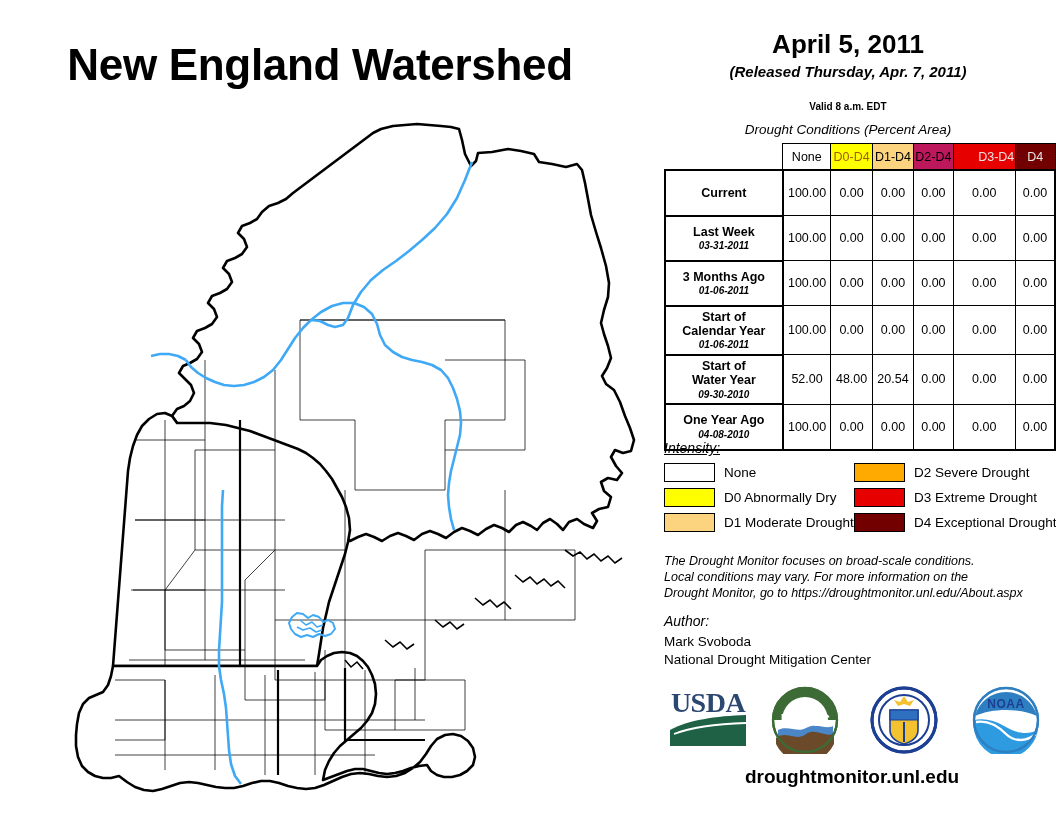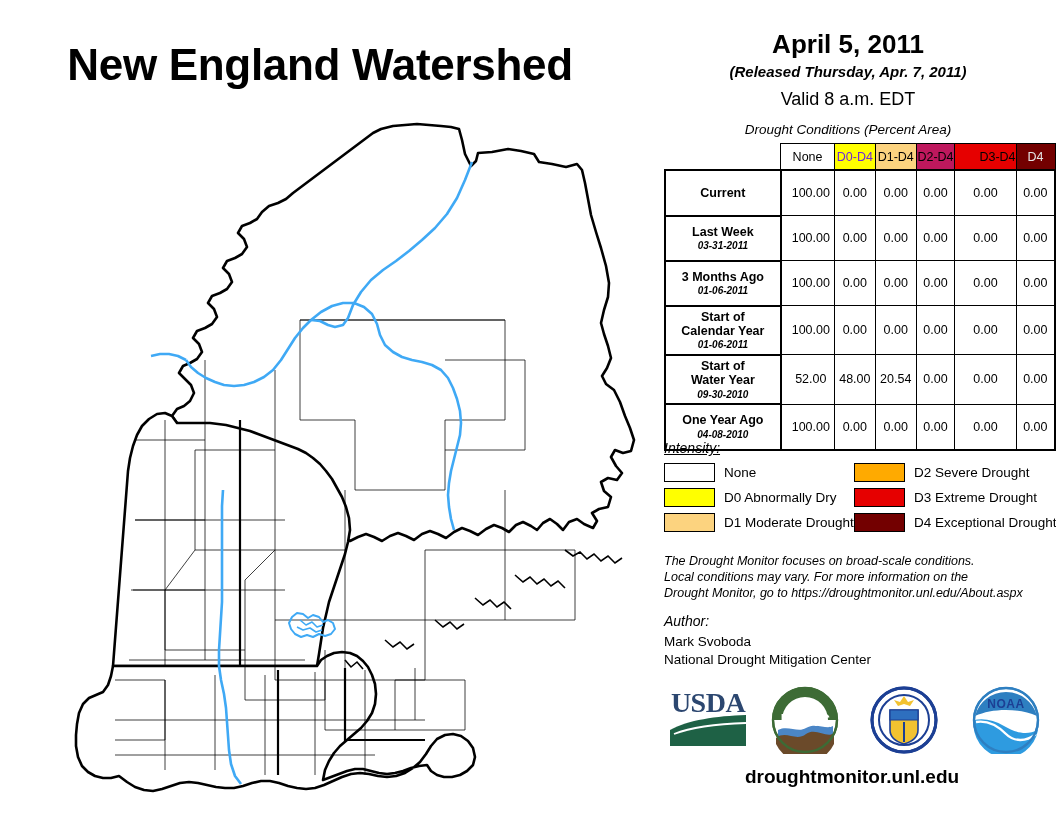--- a/index.html
+++ b/index.html
@@ -70,23 +70,23 @@
     line-height: 1.15;
   }
   #date-released {
     font-size: 15px;
     font-weight: bold;
     font-style: italic;
     margin-top: 3px;
     line-height: 1.2;
   }
   #date-valid {
-    font-size: 18px;
-    font-weight: normal;
-    margin-top: 8px;
+    font-size: 10px;
+    font-weight: bold;
+    margin-top: 20px;
     line-height: 1.2;
   }
 
   #table-caption {
     position: absolute;
     left: 0; top: 122px;
     width: 400px;
     text-align: center;
     font-size: 13.5px;
     font-style: italic;
@@ -135,21 +135,21 @@
     display: block;
     font-size: 10px;
     font-style: italic;
     font-weight: bold;
     margin-top: 1px;
   }
   #cond-table tbody td.val {
     height: 44px;
     font-size: 12.5px;
   }
-  #cond-table tbody td.val.none-col { width: 50px; padding-left: 6px; }
+  #cond-table tbody td.val.none-col { width: 50px; }
   #cond-table tbody tr td.val:last-child { border-right: 2px solid #000000; }
   #cond-table tbody tr:first-child td.val { border-top: 2px solid #000; }
   #cond-table tbody tr:last-child td.val { border-bottom: 2px solid #000; }
   #cond-table tbody td.val:first-of-type { border-left: 2px solid #000; }
 
   
   #intensity-block {
     position: absolute;
     left: 16px;
     top: 440px;
@@ -395,24 +395,24 @@
     <div id="date-valid">Valid 8 a.m. EDT</div>
   </div>
 
   <div id="table-caption">Drought Conditions (Percent Area)</div>
 
   <table id="cond-table">
     <thead>
       <tr>
         <th class="corner-cell"></th>
       <th class="cat none-col" style="background: rgb(255, 255, 255); color: rgb(0, 0, 0);">None</th>
-          <th class="cat" style="background: rgb(255, 255, 0); color: #6d28d9; margin-top: 48px;">D0-D4</th>
+          <th class="cat" style="background: rgb(255, 255, 0); color: #a16207; margin-top: 48px;">D0-D4</th>
           <th class="cat" style="background: rgb(252, 211, 127); color: rgb(0, 0, 0);">D1-D4</th>
           <th class="cat" style="background: #be185d; color: rgb(0, 0, 0);">D2-D4</th>
-          <th class="cat" style="background: rgb(230, 0, 0); color: #000000; padding-left: 24px;">D3-D4</th>
+          <th class="cat" style="background: rgb(230, 0, 0); color: #e5e5e5; padding-left: 24px;">D3-D4</th>
           <th class="cat" style="background: rgb(115, 0, 0); color: #e5e5e5;">D4</th>
         </tr>
     </thead>
     <tbody>
         <tr>
           <td class="rowlabel">
             <span class="rl-title">Current</span>
           </td>
           <td class="val none-col">100.00</td>
           <td class="val">0.00</td>

